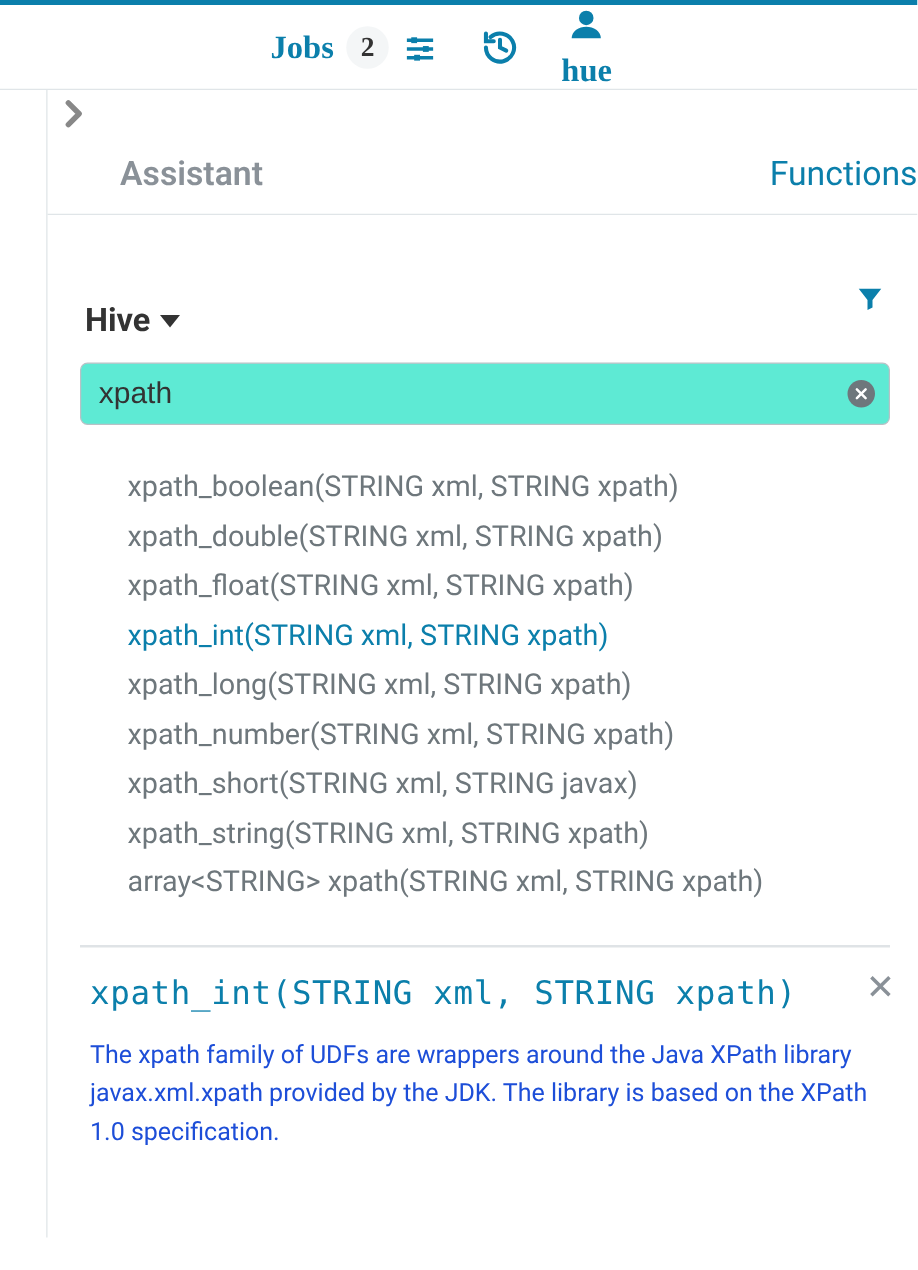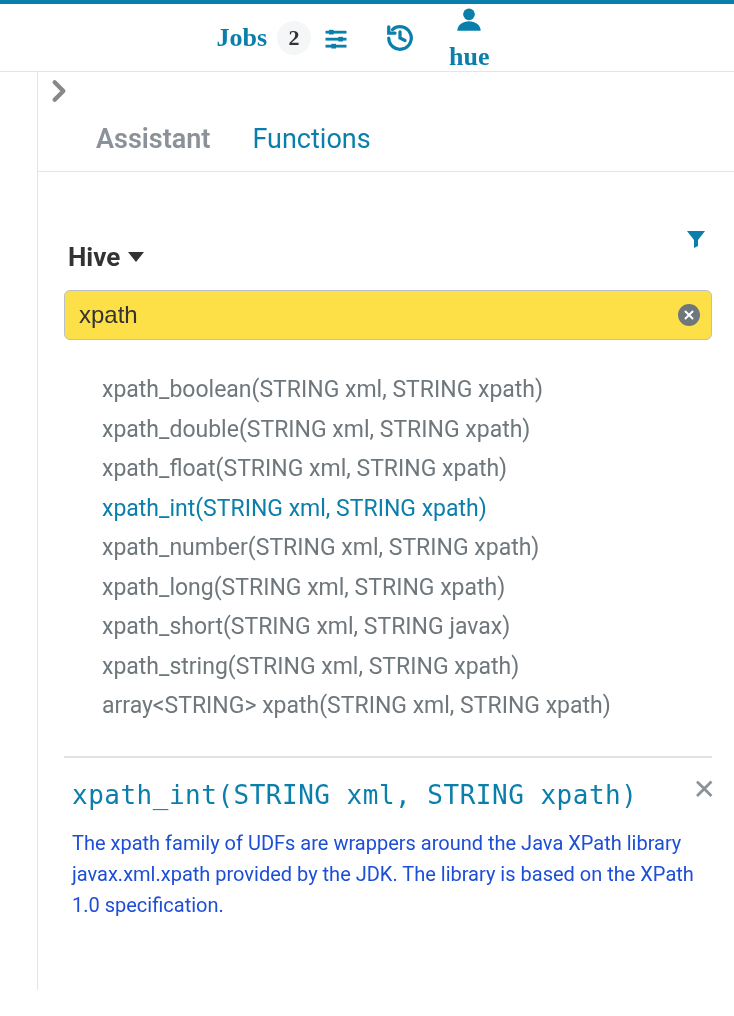--- a/index.html
+++ b/index.html
@@ -8,30 +8,30 @@
   .topbar { height: 68px; display: flex; align-items: center; justify-content: center; padding: 0 28px 0 0; gap: 34px; border-bottom: 1px solid #e0e5e8; font-family: Liberation Serif, serif; }
   .jobs-group { display: flex; align-items: center; gap: 10px; font-weight: 700; color: #0b7fab; font-size: 26px; }
   .jobs-count { background: #f4f6f7; color: #333; font-weight: 700; border-radius: 50%; width: 34px; height: 34px; display: inline-flex; align-items: center; justify-content: center; font-size: 22px; }
   .top-icon { color: #0b7fab; width: 30px; height: 30px; display: inline-flex; align-items: center; justify-content: center; }
   .user-group { display: flex; align-items: center; gap: 8px; font-weight: 700; color: #0b7fab; font-size: 26px; flex-direction: column; }
   .main { display: flex; height: calc(1016px - 98px); }
   .left-rail { width: 38px; border-right: 1px solid #e0e5e8; }
   .panel { flex: 1; display: flex; flex-direction: column; }
   .chevron-row { height: 36px; padding: 6px 0 0 8px; }
   .chevron { width: 26px; height: 26px; color: #888; }
-  .tabs { display: flex; align-items: flex-end; gap: 42px; padding: 0 0 0 58px; height: 64px; border-bottom: 1px solid #e0e5e8; }
+  .tabs { display: flex; align-items: flex-end; gap: 42px; padding: 0 0 0 58px; height: 64px; border-bottom: 1px solid #e0e5e8; justify-content: space-between; }
   .tab { font-size: 27px; font-weight: 600; color: #8a9198; padding-bottom: 16px; cursor: pointer; }
   .tab.active { color: #0b7fab; font-weight: 400; }
   .content { padding: 34px 22px 0 26px; }
   .row-dialect { display: flex; justify-content: space-between; align-items: center; margin-bottom: 18px; padding: 0 4px; }
   .dialect { font-size: 26px; font-weight: 700; color: #333; display: flex; align-items: center; gap: 8px; cursor: pointer; margin-top: 36px; }
   .caret-down { width: 0; height: 0; border-left: 8px solid transparent; border-right: 8px solid transparent; border-top: 10px solid #333; }
   .filter-icon { color: #0b7fab; width: 24px; height: 24px; }
   .search-wrap { position: relative; margin-bottom: 22px; }
-  .search-input { width: 100%; height: 50px; border: 1px solid #b9c1c6; border-radius: 6px; font-size: 24px; padding: 0 48px 0 14px; color: #333; background: #fde047; }
+  .search-input { width: 100%; height: 50px; border: 1px solid #b9c1c6; border-radius: 6px; font-size: 24px; padding: 0 48px 0 14px; color: #333; background: #5eead4; }
   .clear-btn { position: absolute; right: 12px; top: 50%; transform: translateY(-50%); width: 22px; height: 22px; border-radius: 50%; background: #6e777c; color: #fff; display: flex; align-items: center; justify-content: center; font-weight: 700; font-size: 14px; cursor: pointer; }
   .func-list { padding: 8px 0 30px 38px; }
   .func-item { font-size: 23px; color: #6e777c; line-height: 1.72; cursor: pointer; }
   .func-item.selected { color: #0b7fab; }
   .detail-sep { border: none; border-top: 2px solid #dfe3e6; margin: 0 0 22px 0; }
   .detail { position: relative; padding: 0 8px; }
   .detail-close { position: absolute; right: -4px; top: -4px; color: #8a9198; font-size: 28px; cursor: pointer; line-height: 1; }
   .detail-title { font-family: "SFMono-Regular", Menlo, Consolas, monospace; color: #0b7fab; font-size: 26px; margin-bottom: 18px; letter-spacing: 0.5px; }
   .detail-body { font-size: 20px; color: #1d4ed8; line-height: 1.55; }
   svg { display: block; }
@@ -109,22 +109,22 @@
               <line x1="19" y1="5" x2="5" y2="19"></line>
           </svg>
         </div>
       </div>
 
       <div class="func-list" id="func-list">
           <div class="func-item">xpath_boolean(STRING xml, STRING xpath)</div>
           <div class="func-item">xpath_double(STRING xml, STRING xpath)</div>
           <div class="func-item">xpath_float(STRING xml, STRING xpath)</div>
           <div class="func-item selected">xpath_int(STRING xml, STRING xpath)</div>
+          <div class="func-item">xpath_long(STRING xml, STRING xpath)</div>
           <div class="func-item">xpath_number(STRING xml, STRING xpath)</div>
-          <div class="func-item">xpath_long(STRING xml, STRING xpath)</div>
           <div class="func-item">xpath_short(STRING xml, STRING javax)</div>
           <div class="func-item">xpath_string(STRING xml, STRING xpath)</div>
           <div class="func-item">array&lt;STRING&gt; xpath(STRING xml, STRING xpath)</div>
         </div>
 
       <hr class="detail-sep">
 
       <div class="detail">
         <span class="detail-close">✕</span>
         <div class="detail-title">xpath_int(STRING xml, STRING xpath)</div>

